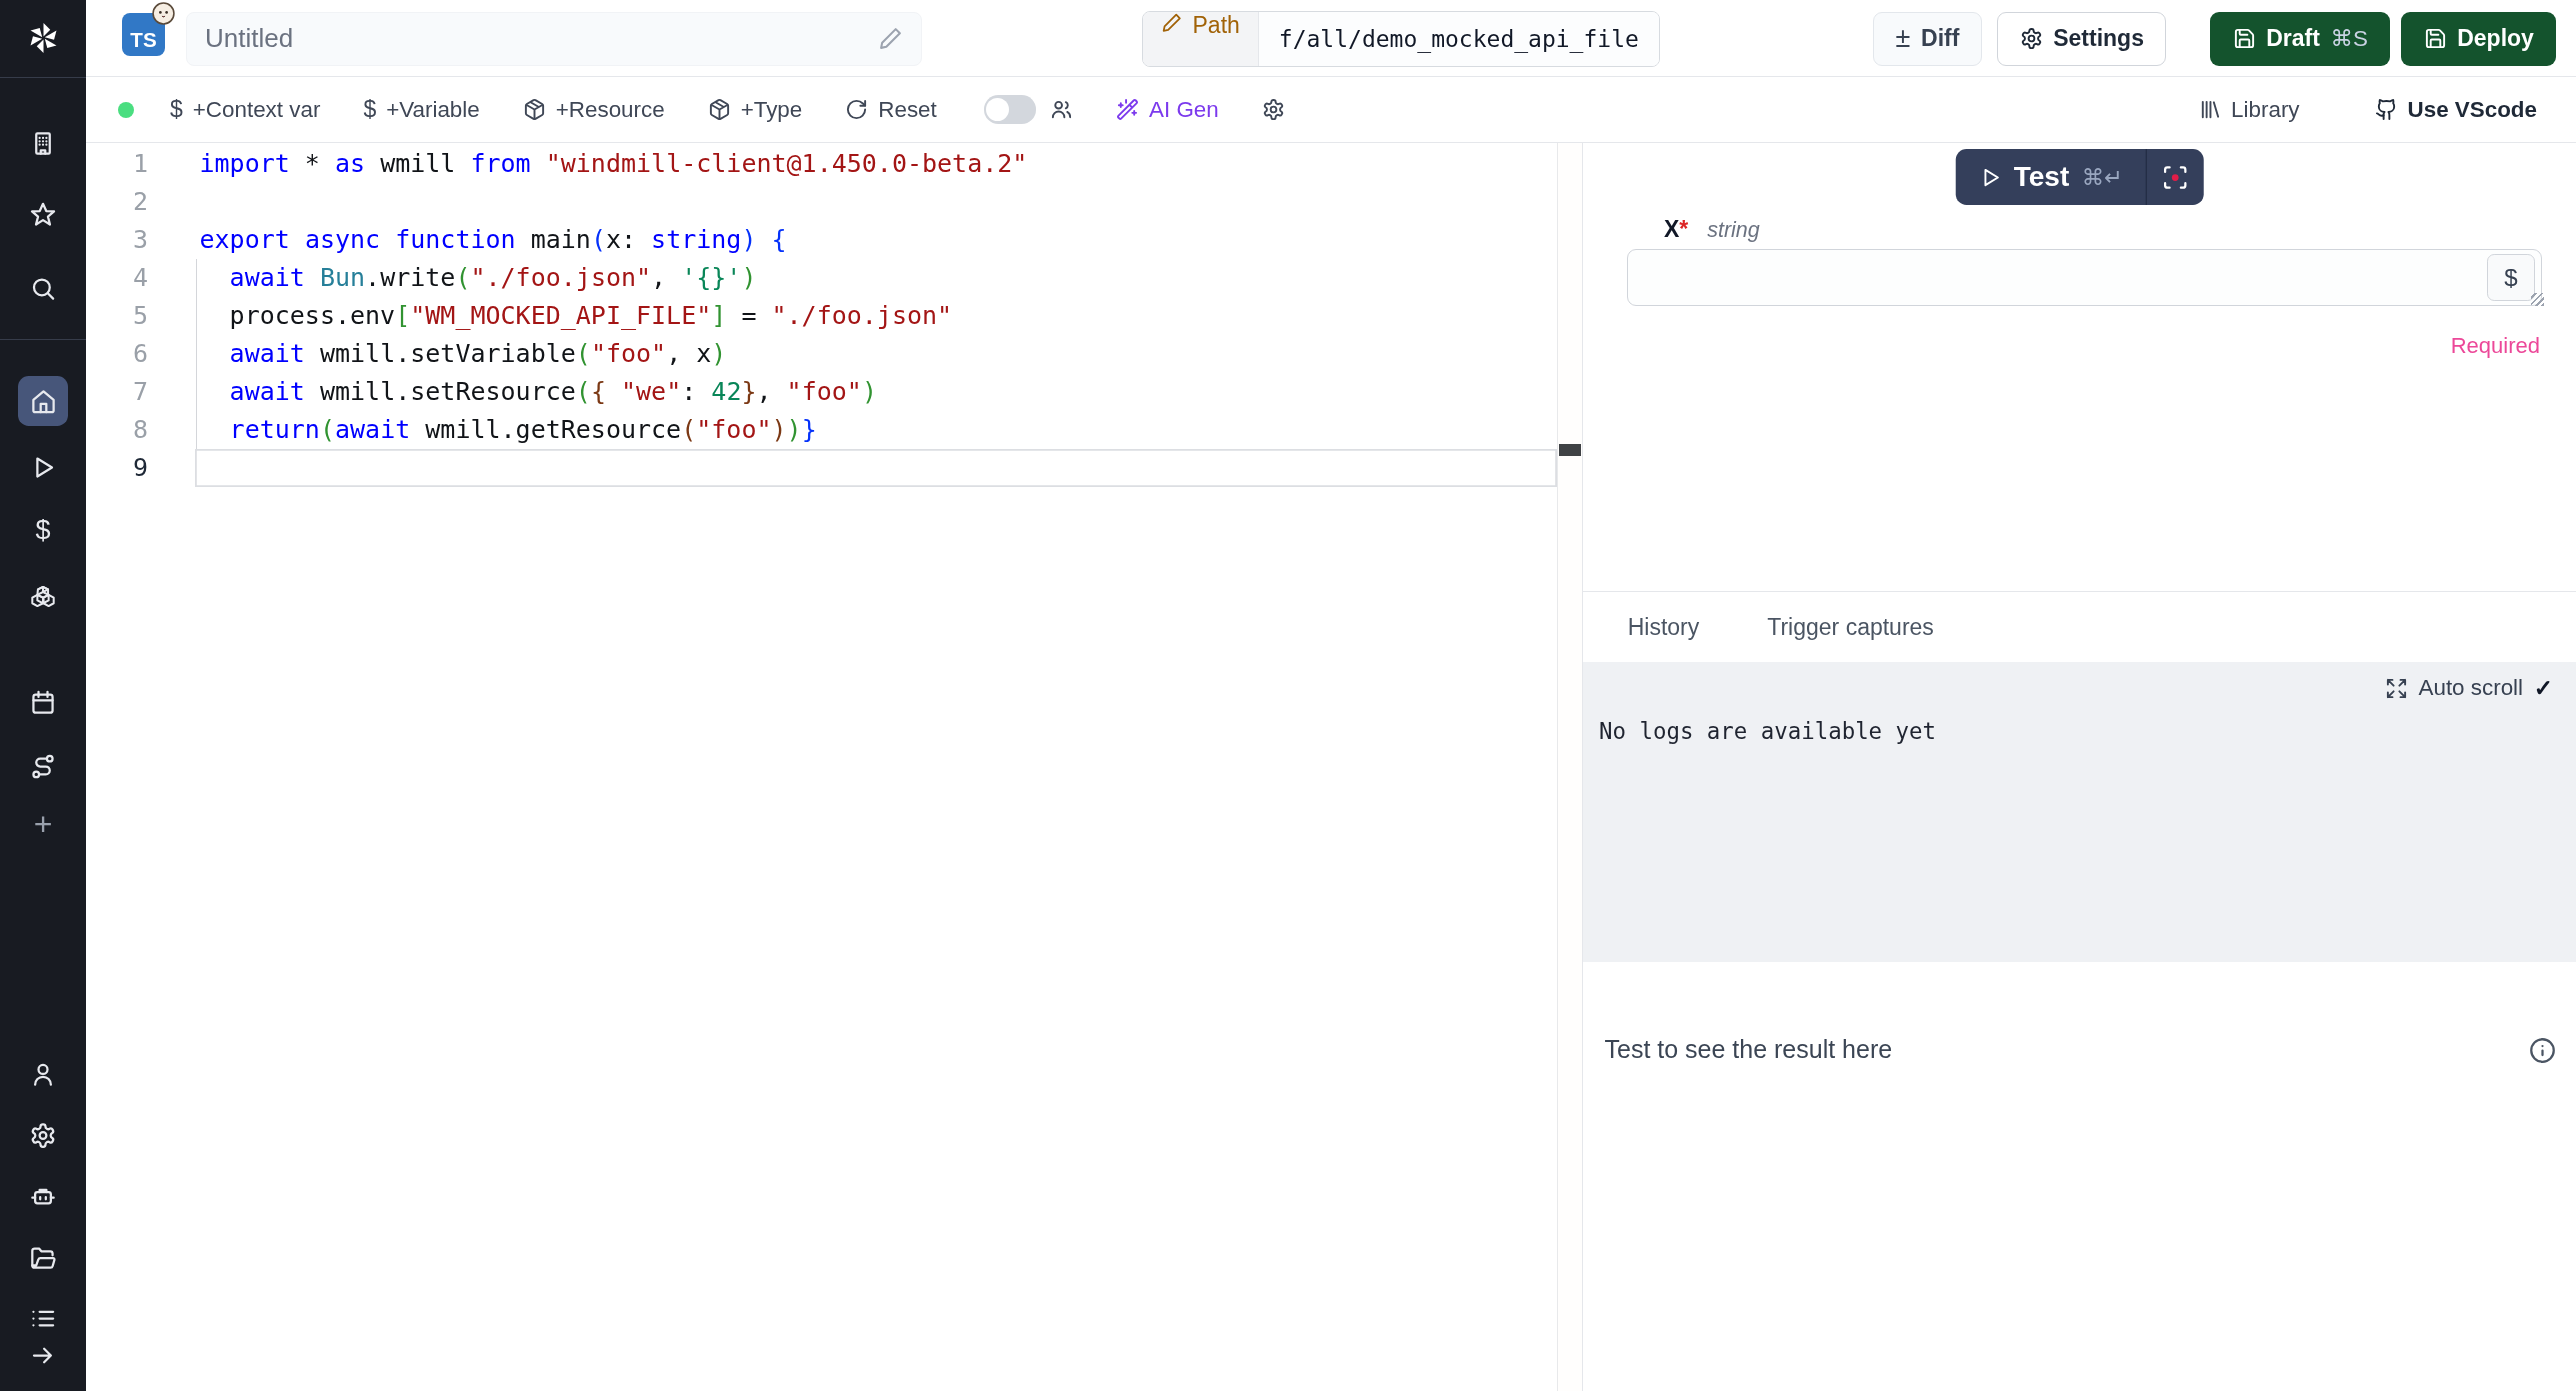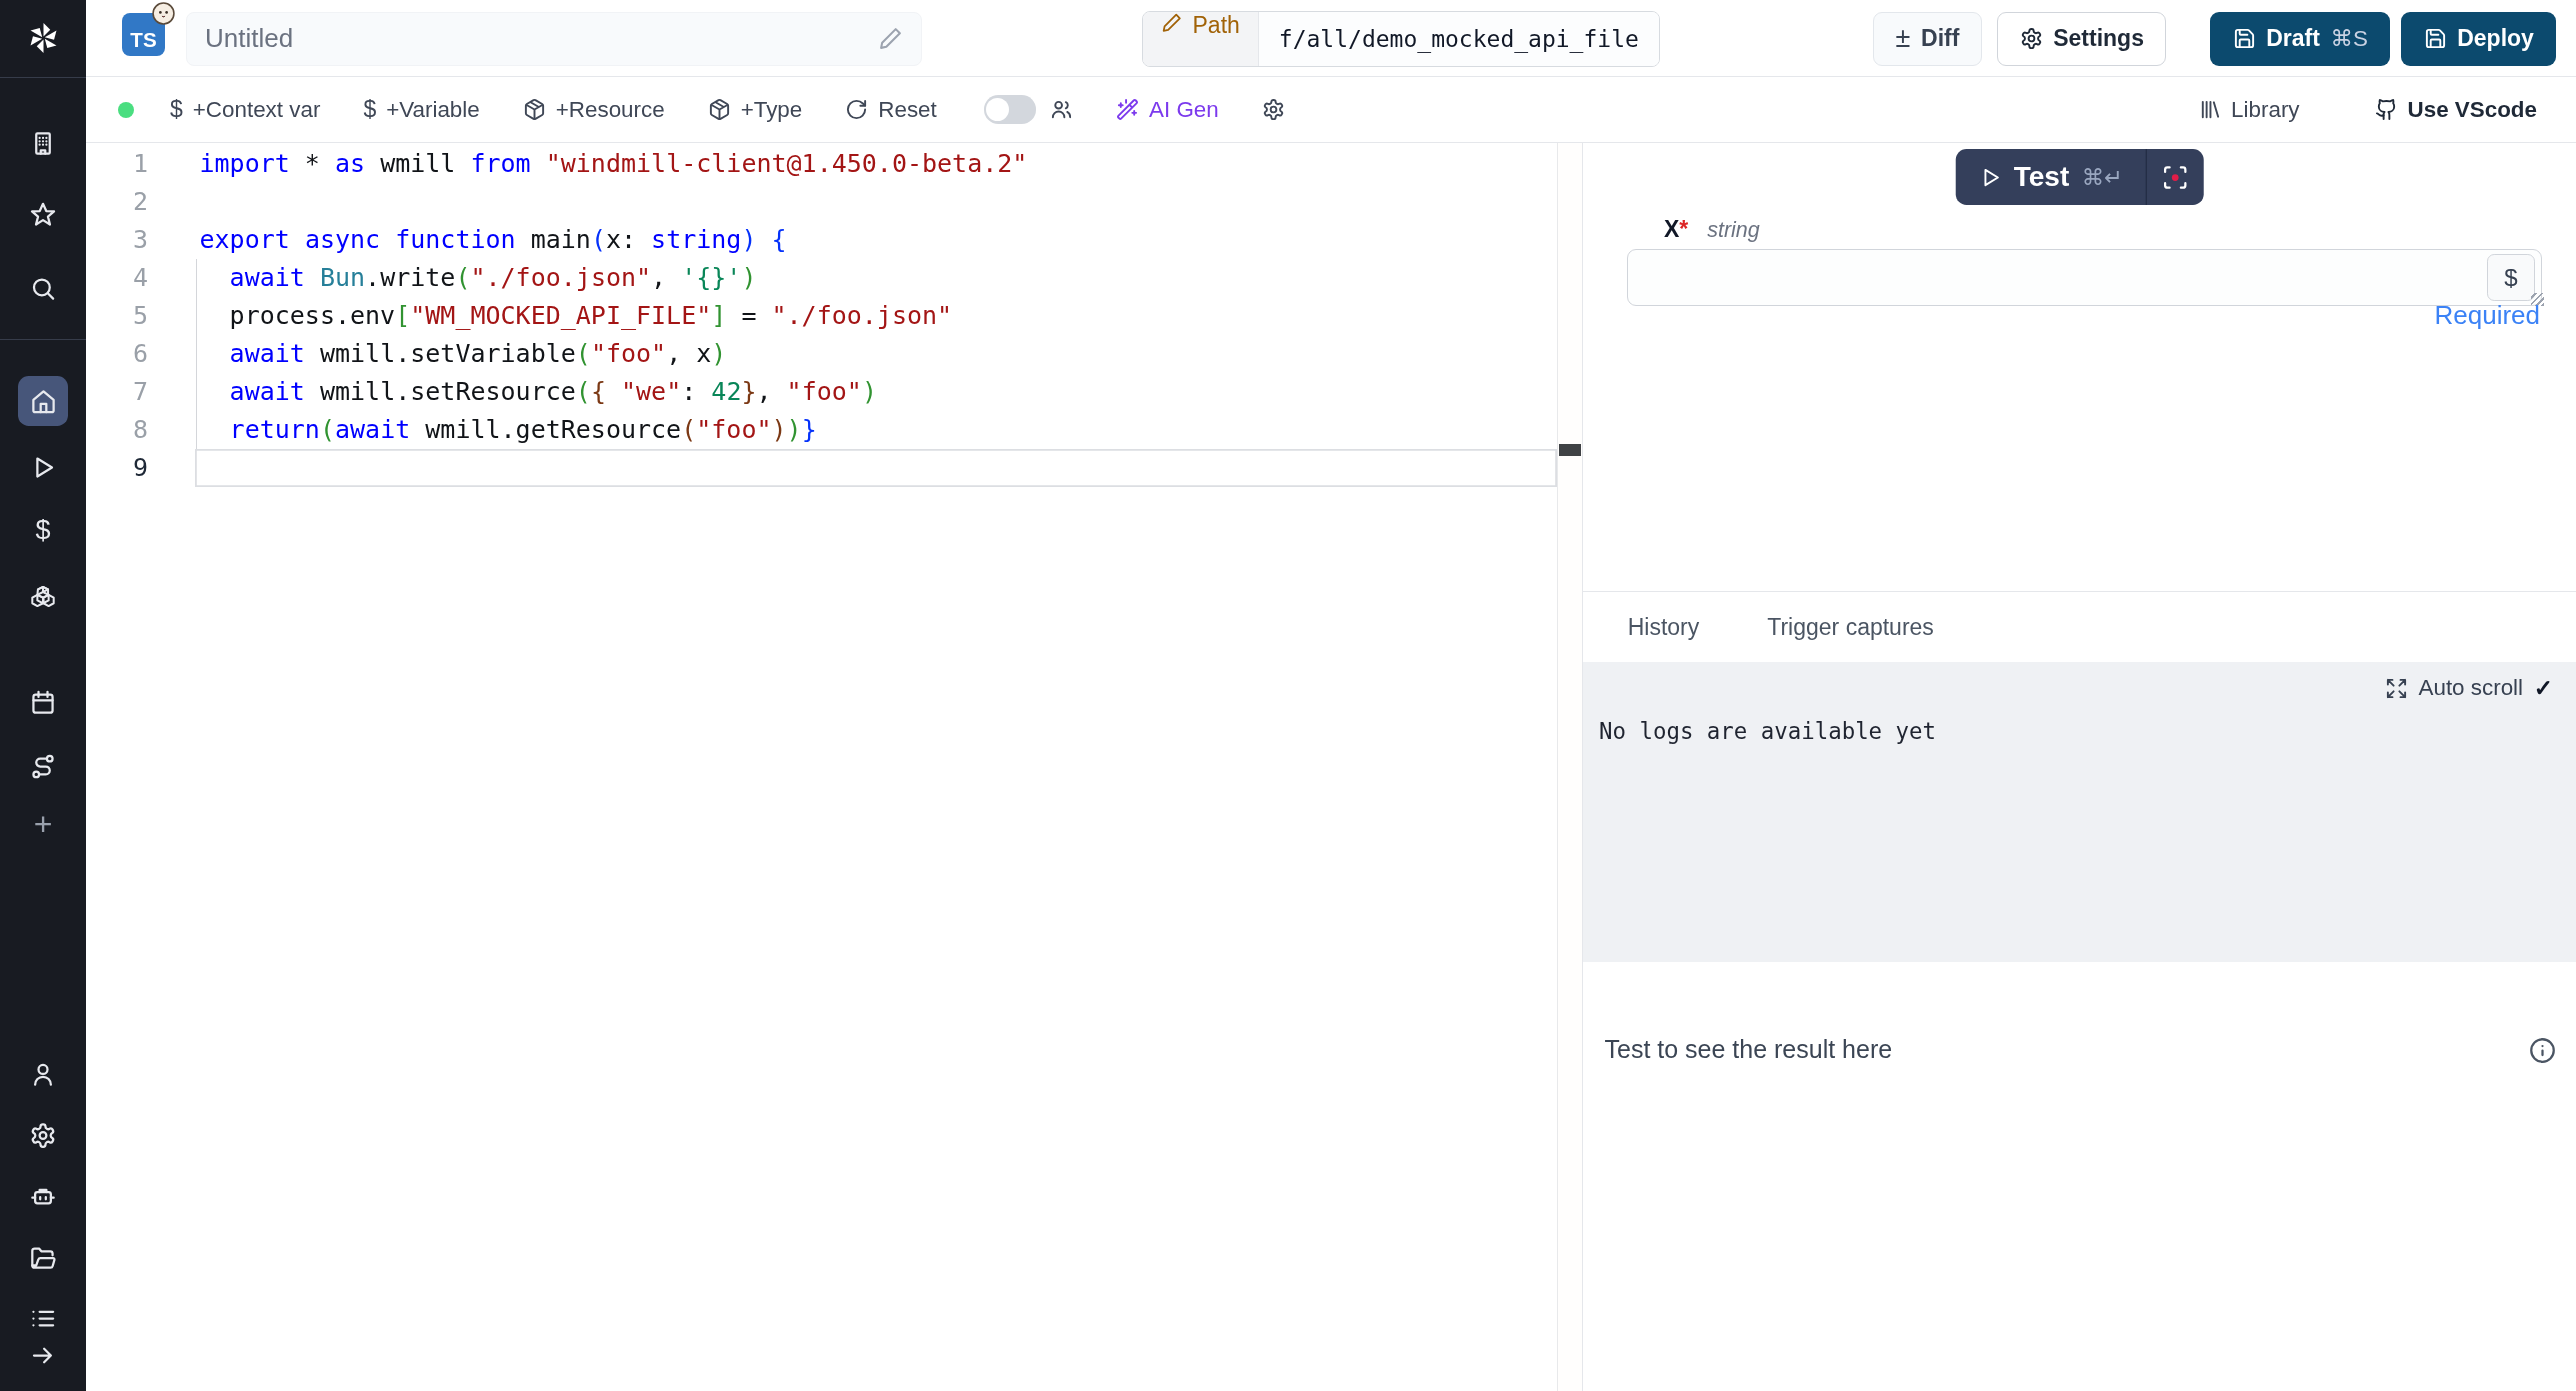--- a/index.html
+++ b/index.html
@@ -37,21 +37,21 @@
     color:#a16207; font-size:23px; border-right:0.9px solid #e5e7eb; }
   .path-left svg { width:21.5px; height:21.5px; }
   .path-value { display:flex; align-items:center; padding:0 20px; font-family:"DejaVu Sans Mono", monospace;
     font-size:23px; color:#111827; background:#fcfdfe; }
   .btn { position:absolute; top:11.6px; height:54px; border-radius:9px; border:0.9px solid transparent;
     display:flex; align-items:center; gap:10.7px; font-size:23px; font-weight:600; padding:0 21.5px;
     cursor:pointer; background:none; font-family:inherit; }
   .btn svg { width:23px; height:23px; }
   .btn-light { left:1787px; background:#f8fafc; border-color:#e3e7ec; color:#374151; }
   .btn-white { left:1911px; background:#fff; border-color:#d1d5db; color:#1f2937; }
-  .btn-slate { background:#0c4a6e; color:#fff; }
+  .btn-slate { background:#14532d; color:#fff; }
   .btn-draft { left:2124px; }
   .btn-deploy { left:2315px; }
   .kbd { color:#c9d2e3; font-weight:400; font-size:22.4px; }
   .pm { font-size:27px; font-weight:400; line-height:1; }
 
   
   .toolbar { height:66px; border-bottom:0.9px solid #e5e7eb; display:flex; align-items:center; flex:0 0 66px; background:#fff; }
   .status-dot { width:16px; height:16px; border-radius:50%; background:#4ade80; margin-left:32px; }
   .tb-item { display:flex; align-items:center; gap:10px; color:#3f4756; font-size:22.4px; cursor:pointer; }
   .tb-item svg { width:23px; height:23px; }
@@ -96,21 +96,21 @@
   .arg-name { font-weight:bold; color:#111827; }
   .arg-star { color:#dc2626; font-weight:bold; }
   .arg-type { font-style:italic; color:#6b7280; font-size:21.5px; margin-left:12.5px; }
   .arg-input { position:absolute; left:44px; top:106px; width:915px; height:57px; border:0.9px solid #d1d5db;
     border-radius:9px; background:#fdfefe; font-size:23px; font-family:inherit; padding:0 63px 0 16px; resize:none; }
   .dollar-btn { position:absolute; left:904px; top:111px; width:48px; height:47px; background:#f9fafb;
     border:0.9px solid #d1d5db; border-radius:7.2px; font-size:24px; color:#374151; display:flex;
     align-items:center; justify-content:center; cursor:pointer; }
   .resize-grip { position:absolute; left:948px; top:150px; width:12.5px; height:12.5px;
     background:repeating-linear-gradient(135deg, transparent 0 2.7px, #9ca3af 2.7px 4.5px); }
-  .required-label { position:absolute; right:36px; top:157px; color:#3b82f6; font-size:26px; }
+  .required-label { position:absolute; right:36px; top:190px; color:#ec4899; font-size:22px; }
 
   .tabs-row { position:absolute; left:0; right:0; top:448px; height:72px; border-top:0.9px solid #e5e7eb;
     border-bottom:0.9px solid #e5e7eb; display:flex; align-items:stretch; padding-left:10.7px; background:#fff; }
   .tab { display:flex; align-items:center; padding:0 34px; font-size:23px; color:#4b5563; cursor:pointer; }
   .tab.active { color:#111827; border-bottom:4.5px solid #3b4252; }
 
   .logs-area { position:absolute; left:0; right:0; top:519px; height:300px; background:#eff1f4; }
   .autoscroll { position:absolute; right:23px; top:12.5px; display:flex; align-items:center; gap:10.7px;
     color:#374151; font-size:22.4px; }
   .autoscroll svg { width:23px; height:23px; }

